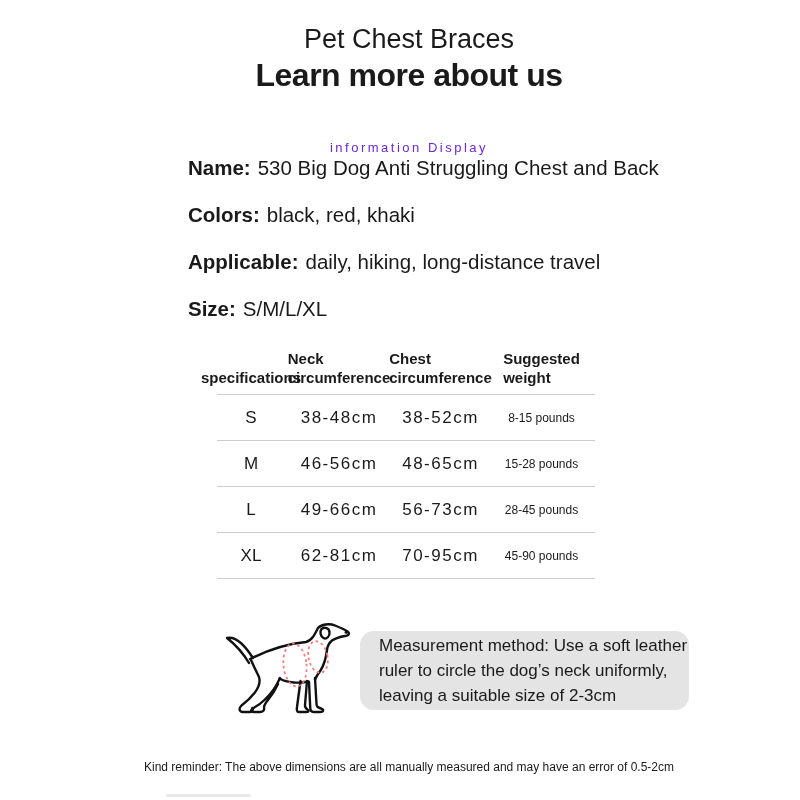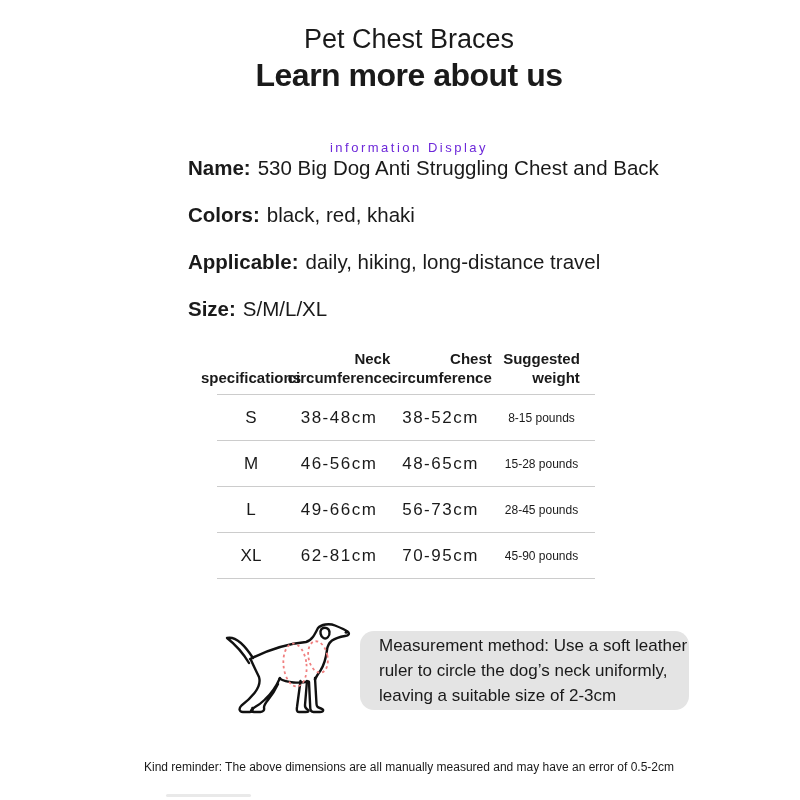--- a/index.html
+++ b/index.html
@@ -25,21 +25,21 @@
   .size-table { position: absolute; left: 217px; top: 345px; width: 378px; font-size: 17px; }
   .t-row {
     display: grid;
     grid-template-columns: 68px 108px 95px 107px;
     border-bottom: 1px solid #cccccc;
     align-items: center;
     justify-items: center;
     height: 46px;
   }
   .t-head { height: 50px; border-bottom: 1px solid #cccccc; align-items: end; }
-  .t-head .t-cell { padding-bottom: 7px; text-align: right; }
+  .t-head .t-cell { padding-bottom: 7px; text-align: left; }
   .t-head .hline { display: block; font-size: 15px; font-weight: 700; line-height: 19px; white-space: nowrap; }
   .t-cell { white-space: nowrap; }
   .cell-cm { letter-spacing: 1.5px; }
   .cell-lb { font-size: 12px; }
 
   .dog-figure { position: absolute; left: 224px; top: 611px; width: 140px; height: 128px; }
   .dog-stroke { fill: none; stroke: #111111; stroke-width: 2.4; stroke-linecap: round; stroke-linejoin: round; }
   .measure-ellipse { fill: none; stroke: #f08080; stroke-width: 1.8; stroke-dasharray: 2.6 3; }
 
   .note-box {

